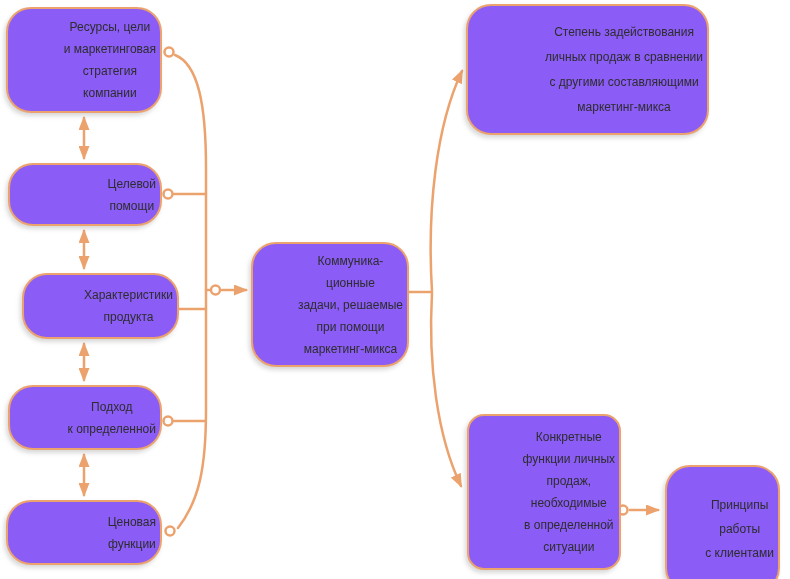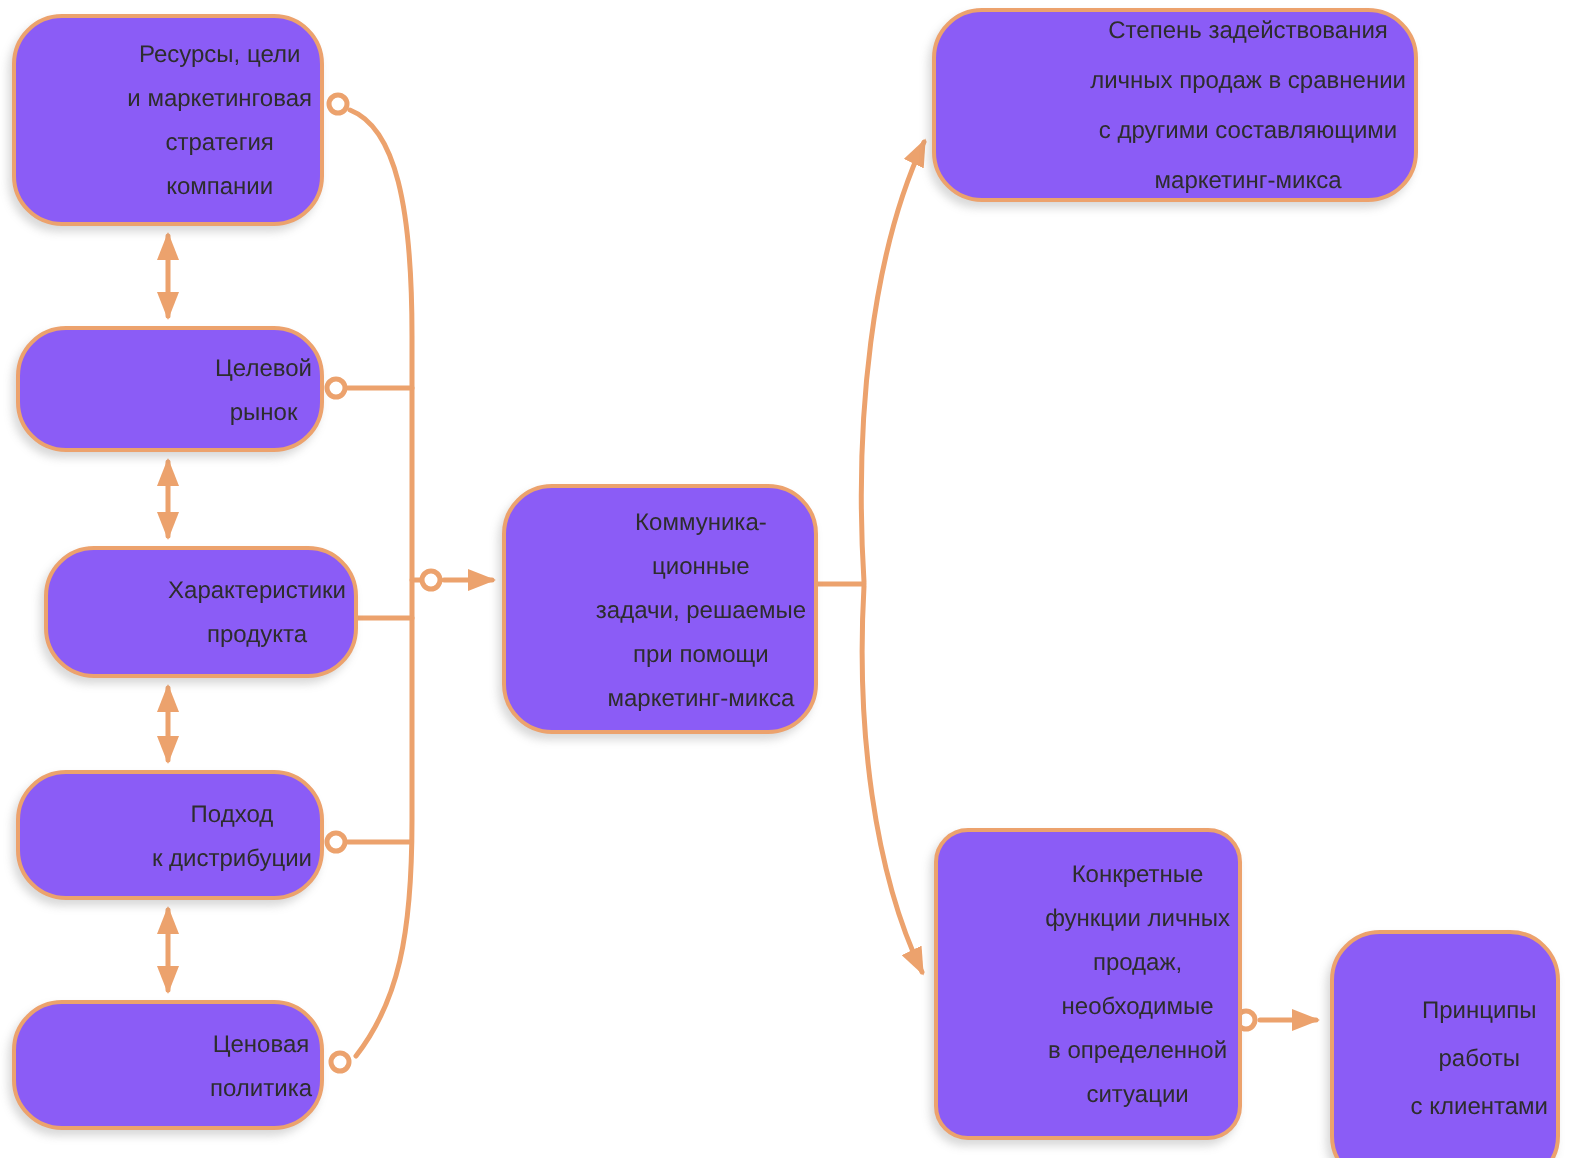--- a/index.html
+++ b/index.html
@@ -44,21 +44,21 @@
     line-height:22px;
     box-shadow:-2px 3px 4px rgba(120,120,120,0.28);
   }
   .box .txt{white-space:pre-line;display:block;padding:0 4px;}
   .b-resources   {left:6px;  top:7px;   width:156px; height:106px;}
   .b-target      {left:8px;  top:163px; width:154px; height:63px;}
   .b-product     {left:22px;  top:273px; width:157px; height:66px;}
   .b-distribution{left:8px;  top:385px; width:154px; height:65px;}
   .b-pricing     {left:6px;  top:500px; width:156px; height:65px;}
   .b-communication{left:251px;top:230px;width:158px; height:125px;margin-top:12px;}
-  .b-degree      {left:466px;top:4px;   width:243px; height:97px; line-height:25px;}
+  .b-degree      {left:466px;top:4px;   width:243px; height:131px; line-height:25px;}
   .b-functions   {left:467px;top:414px; width:154px; height:156px;border-radius:17px;}
   .b-principles  {left:665px;top:465px; width:115px; height:128px; line-height:24px;}
 </style>
 </head>
 <body>
 
 <div class="canvas">
 
   <svg class="wires" width="790" height="579" viewBox="0 0 790 579" xmlns="http://www.w3.org/2000/svg">
     <defs>
@@ -97,36 +97,36 @@
 
   <div class="box b-resources">
     <span class="txt">Ресурсы, цели
 и маркетинговая
 стратегия
 компании</span>
   </div>
 
   <div class="box b-target">
     <span class="txt">Целевой
-рынок</span>
+помощи</span>
   </div>
 
   <div class="box b-product">
     <span class="txt">Характеристики
 продукта</span>
   </div>
 
   <div class="box b-distribution">
     <span class="txt">Подход
-к дистрибуции</span>
+к определенной</span>
   </div>
 
   <div class="box b-pricing">
     <span class="txt">Ценовая
-политика</span>
+функции</span>
   </div>
 
   <div class="box b-communication">
     <span class="txt">Коммуника-
 ционные
 задачи, решаемые
 при помощи
 маркетинг-микса</span>
   </div>
 

